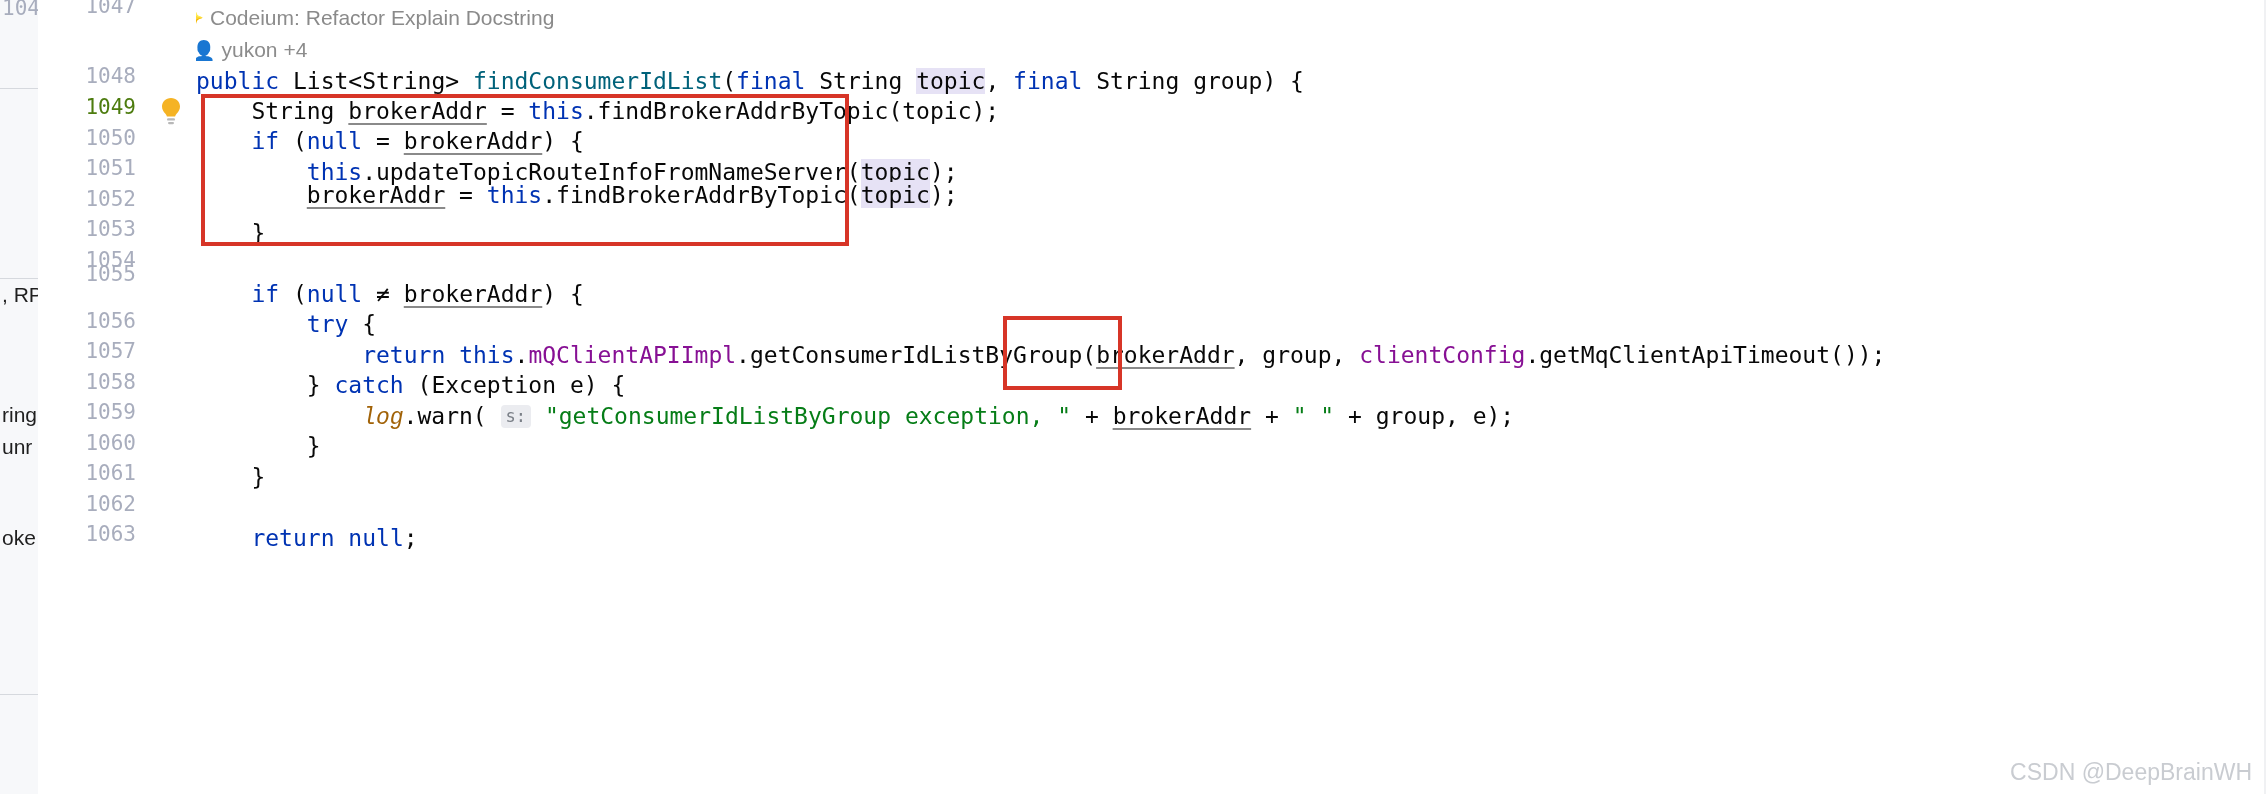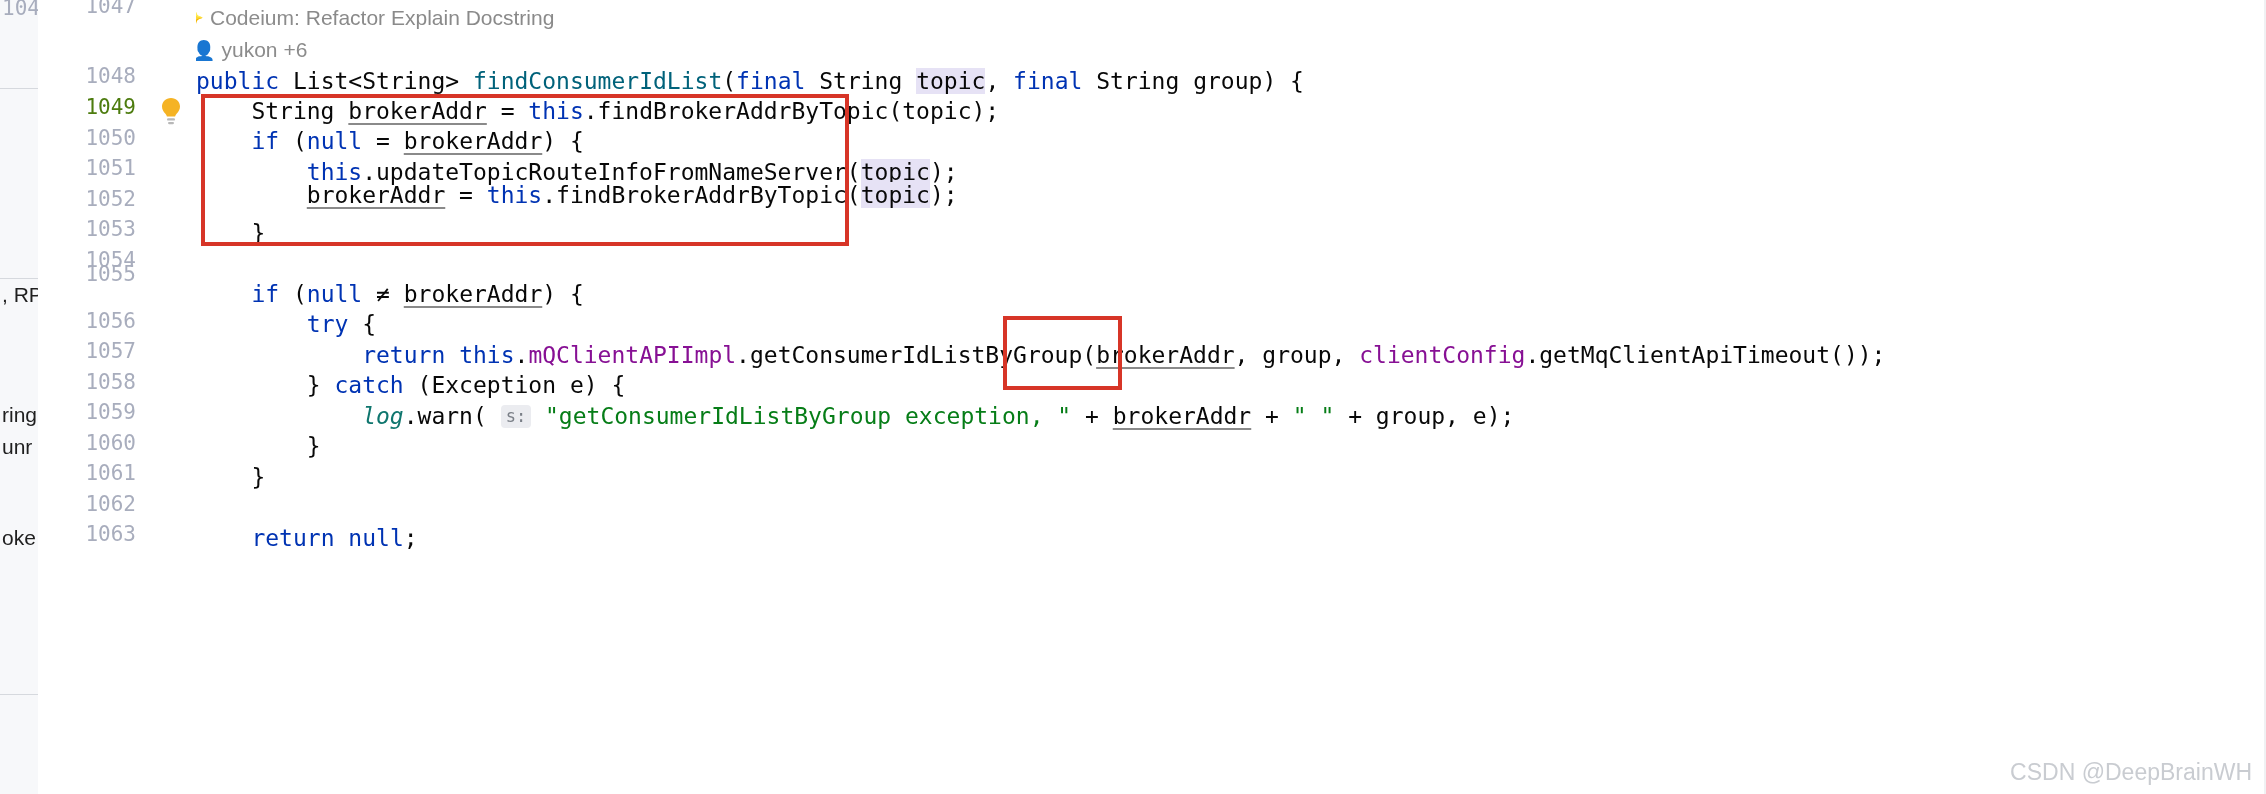--- a/index.html
+++ b/index.html
@@ -133,21 +133,21 @@
   .vcs-lens .person {
     color: #a8adb8;
     font-size: 19px;
   }
 
   
   .kw      { color: #0033b3; }            
   .plain   { color: #080808; }
   .method  { color: #00627a; }            
   .field   { color: #871094; }            
-  .fielditalic { color: #0f766e; font-style: italic; }
+  .fielditalic { color: #a16207; font-style: italic; font-family: Liberation Mono, monospace; }
   .str     { color: #067d17; }            
   .localvar{ color: #080808; text-decoration: underline; text-decoration-color:#8a8a8a; text-underline-offset: 4px; }
   .hl      { background: #e6e2f5; }       
 
   
   .inlay {
     background: #ebecf0;
     color: #7a7f87;
     font-size: 17px;
     border-radius: 4px;
@@ -244,21 +244,21 @@
     <div class="codelens" style="left:-18px; top:6px;">
       <span class="spark">✨</span>
       <span>Codeium:</span>
       <span class="cl-item">Refactor</span>
       <span class="cl-item">Explain</span>
       <span class="cl-item">Docstring</span>
     </div>
 
     <div class="vcs-lens" style="left:-4px; top:38px;">
       <span class="person">👤</span>
-      <span>yukon +6</span>
+      <span>yukon +4</span>
     </div>
 
     <div class="code-line" style="top:66px;"><span class="kw">public</span> <span class="plain">List&lt;String&gt;</span> <span class="method">findConsumerIdList</span><span class="plain">(</span><span class="kw">final</span> <span class="plain">String</span> <span class="hl">topic</span><span class="plain">, </span><span class="kw">final</span> <span class="plain">String group) {</span></div>
 
     <div class="code-line" style="top:96px;"><span class="plain">    String </span><span class="localvar">brokerAddr</span><span class="plain"> = </span><span class="kw">this</span><span class="plain">.findBrokerAddrByTopic(</span><span class="plain">topic</span><span class="plain">);</span></div>
 
     <div class="code-line" style="top:157px;"><span class="plain">        </span><span class="kw">this</span><span class="plain">.updateTopicRouteInfoFromNameServer(</span><span class="hl">topic</span><span class="plain">);</span></div>
 
     <div class="code-line" style="top:126px;"><span class="plain">    </span><span class="kw">if</span><span class="plain"> (</span><span class="kw">null</span><span class="plain"> </span><span class="plain">=</span><span class="plain"> </span><span class="localvar">brokerAddr</span><span class="plain">) {</span></div>
 

